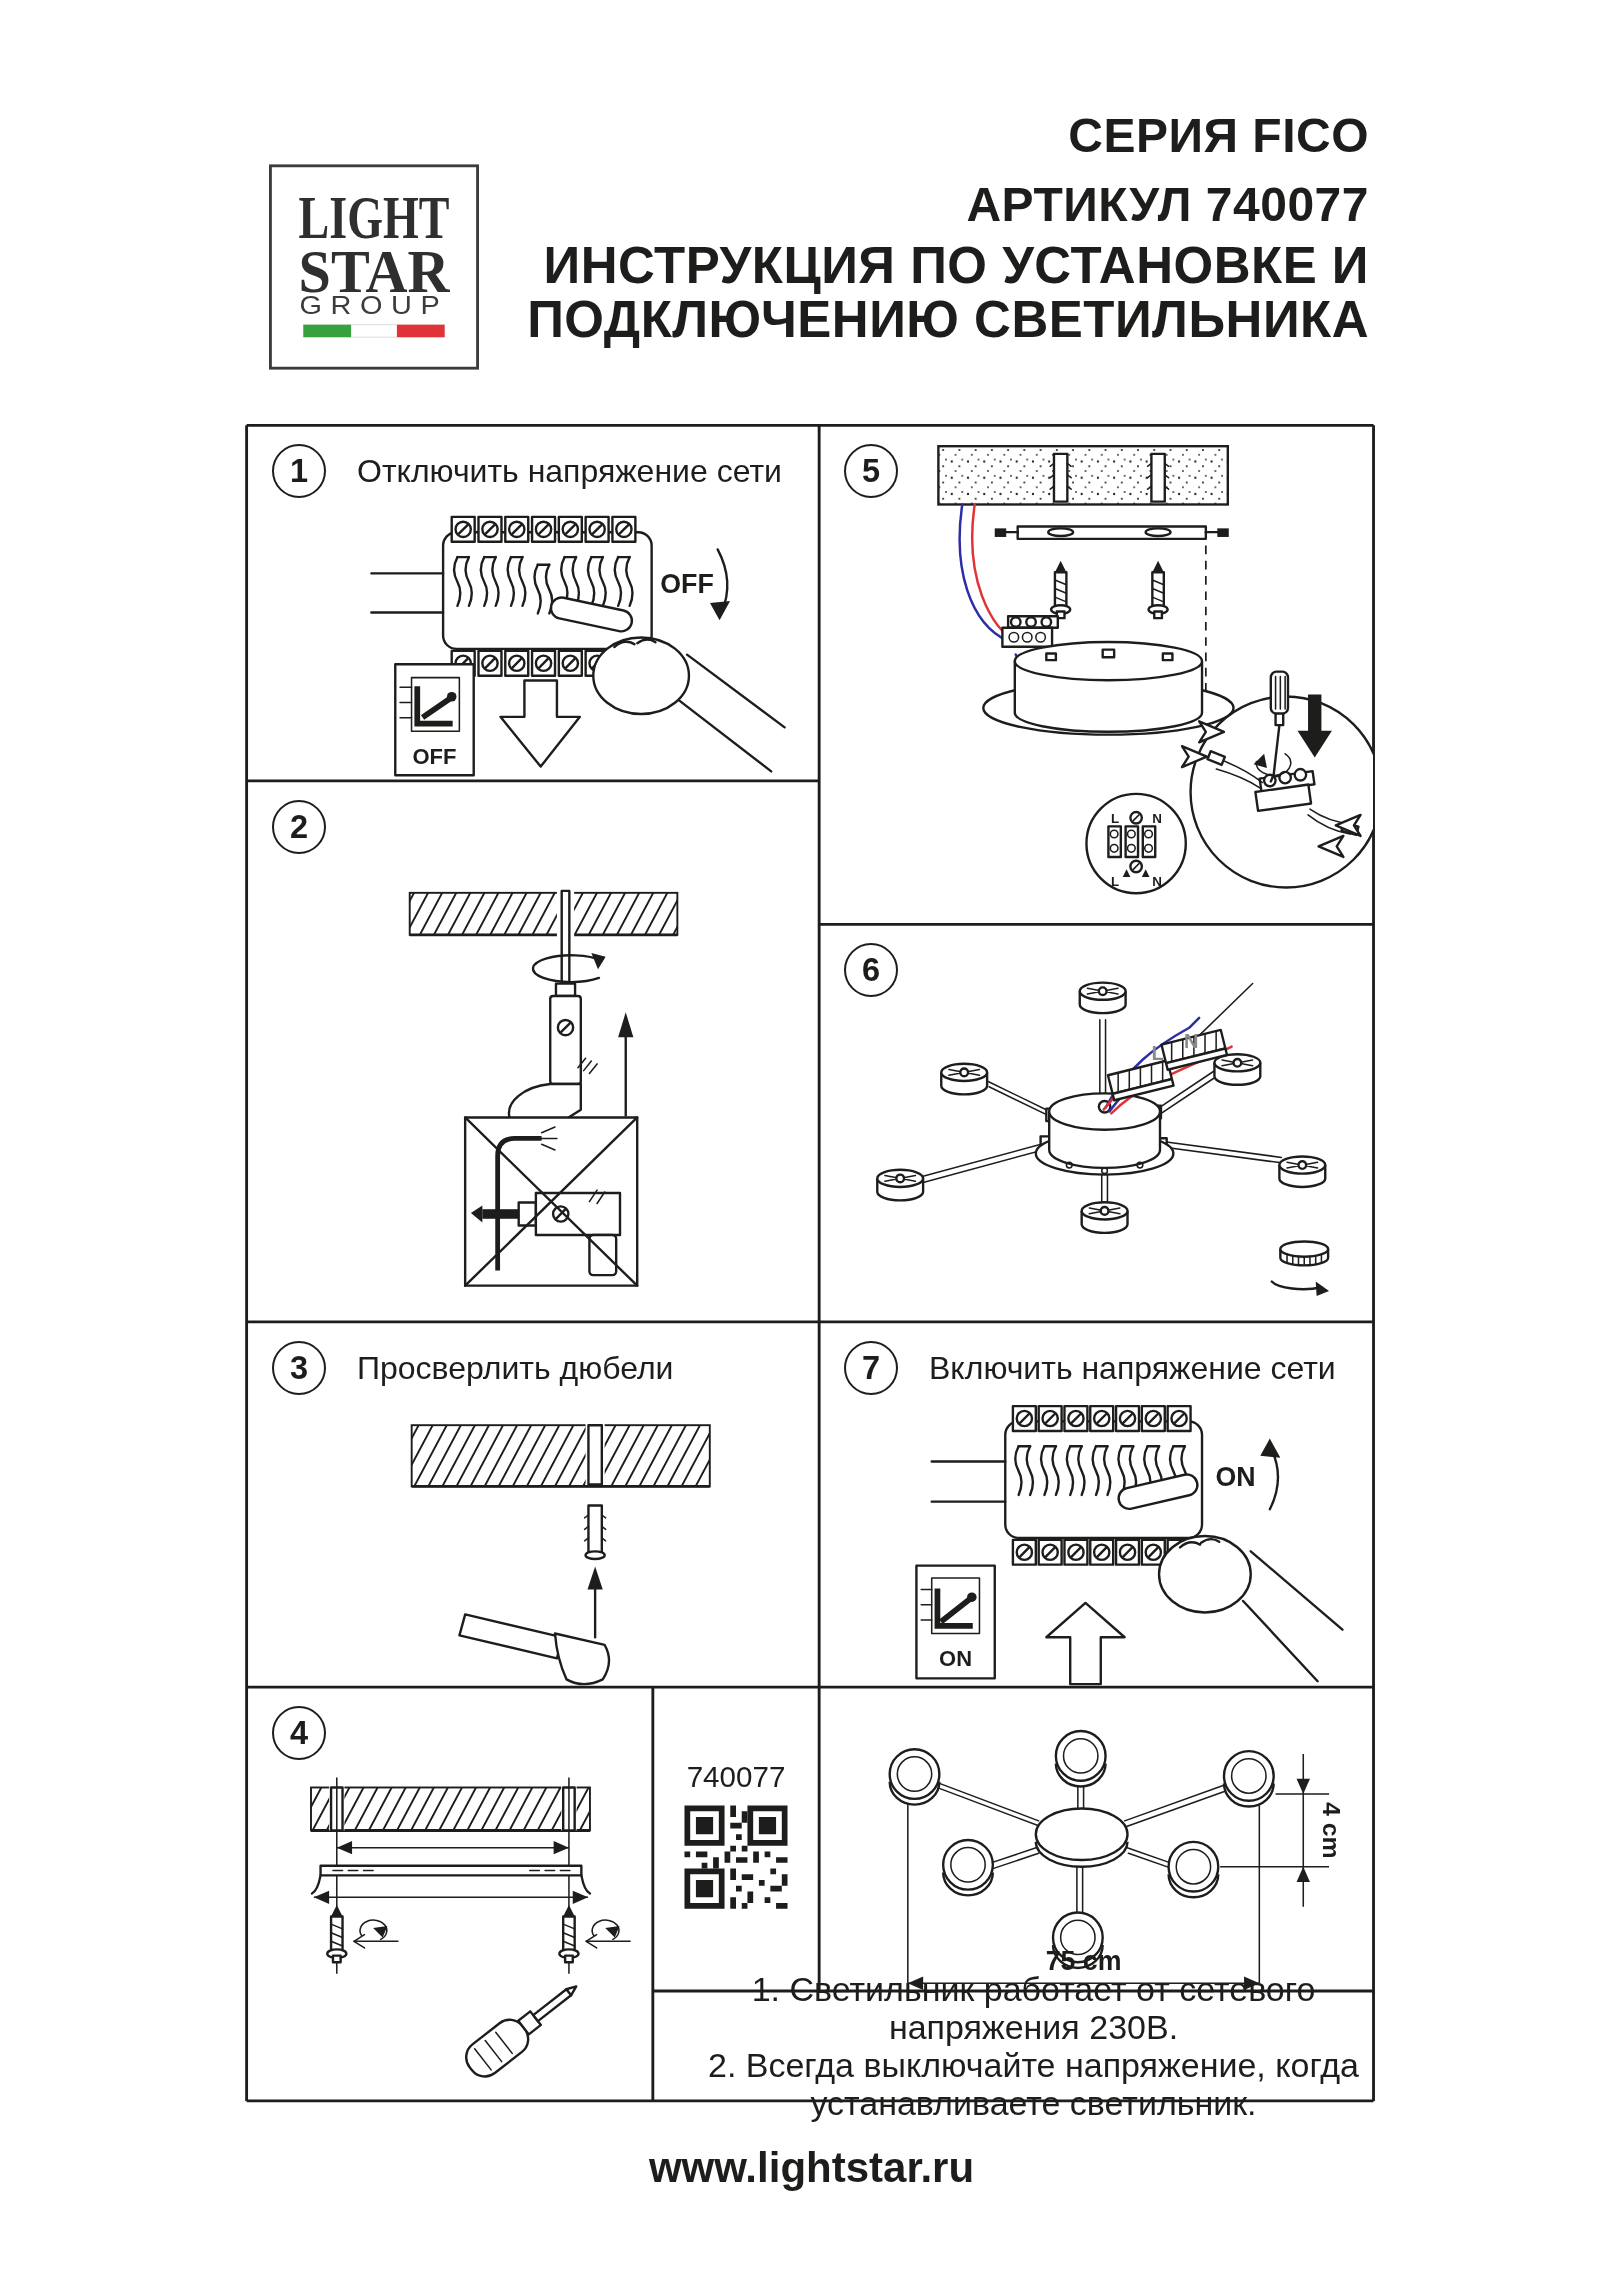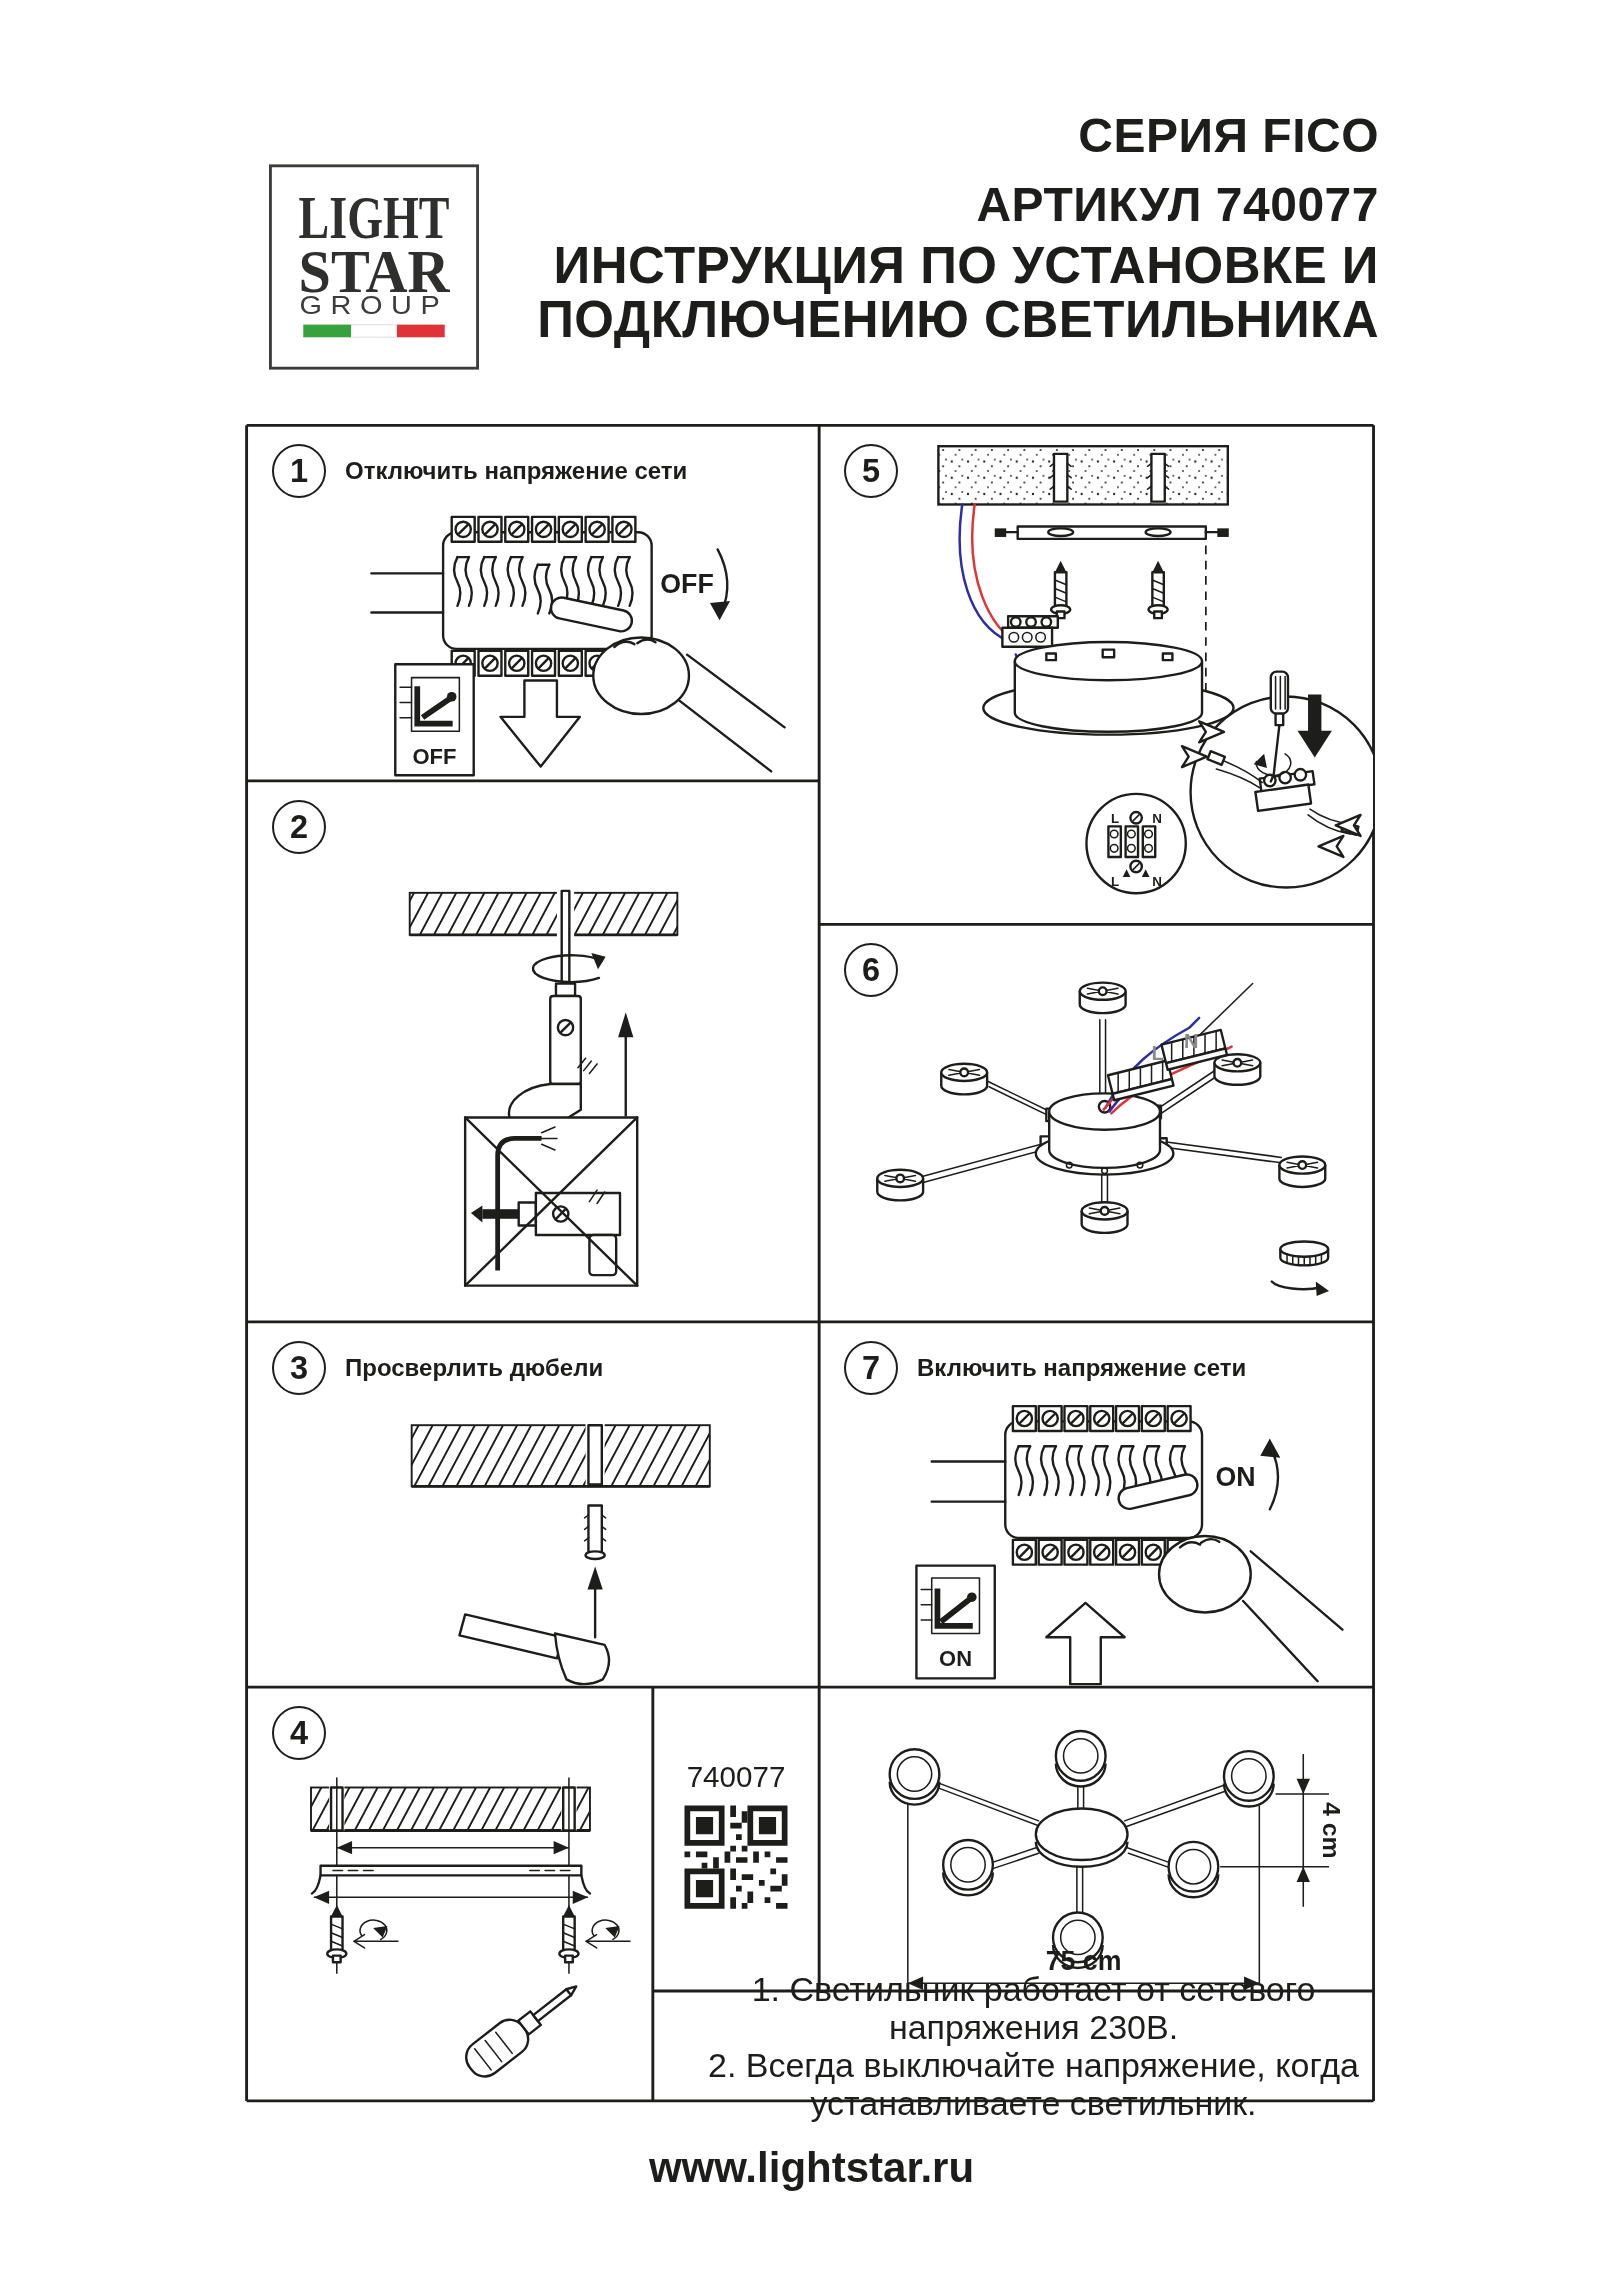--- a/index.html
+++ b/index.html
@@ -1,34 +1,34 @@
 <!DOCTYPE html>
 <html><head>
 <meta charset="utf-8">
 <style>
   html,body{margin:0;padding:0;background:#fff;}
   .page{position:relative;width:1623px;height:2295px;background:#fff;overflow:hidden;
         font-family:"Liberation Sans",sans-serif;color:#1d1d1b;}
   
   .logo-svg{position:absolute;left:269px;top:164px;}
   
-  .header{position:absolute;right:244px;top:101px;text-align:right;}
+  .header{position:absolute;right:254px;top:101px;text-align:right;}
   .hdr-series,.hdr-article{font-size:48px;font-weight:bold;line-height:69px;letter-spacing:0.5px;}
   .hdr-title{font-size:51px;font-weight:bold;line-height:54px;letter-spacing:0.5px;}
   
   .grid{position:absolute;left:0;top:0;}
   .grid line{stroke:#1d1d1b;stroke-width:3;}
   
   .panel{position:absolute;}
   .panel svg{position:absolute;left:0;top:0;}
   .step{position:absolute;left:25px;top:19px;display:flex;align-items:center;gap:19px;}
   .stepnum{width:50px;height:50px;border:2.9px solid #1d1d1b;border-radius:50%;
            display:flex;align-items:center;justify-content:center;
            font-size:32.5px;font-weight:bold;background:#fff;}
-  .steplabel{font-size:24px;font-weight:bold;white-space:nowrap;}
+  .steplabel{font-size:32px;font-weight:normal;white-space:nowrap;margin-left:12px;}
   
   .notes{position:absolute;left:653px;top:1991px;width:721px;height:110px;
          display:flex;flex-direction:column;justify-content:center;padding-left:40px;box-sizing:border-box;}
   .notes div{font-size:34px;line-height:38px;text-align:center;}
   .footer{position:absolute;left:0;top:2144px;width:1623px;text-align:center;
           font-size:42px;font-weight:bold;}
   
   .ln{fill:none;stroke:#1d1d1b;stroke-width:2.5;stroke-linecap:round;stroke-linejoin:round;}
   .ln2{fill:none;stroke:#1d1d1b;stroke-width:1.6;stroke-linecap:round;stroke-linejoin:round;}
   .fw{fill:#fff;stroke:#1d1d1b;stroke-width:2.5;stroke-linejoin:round;}

